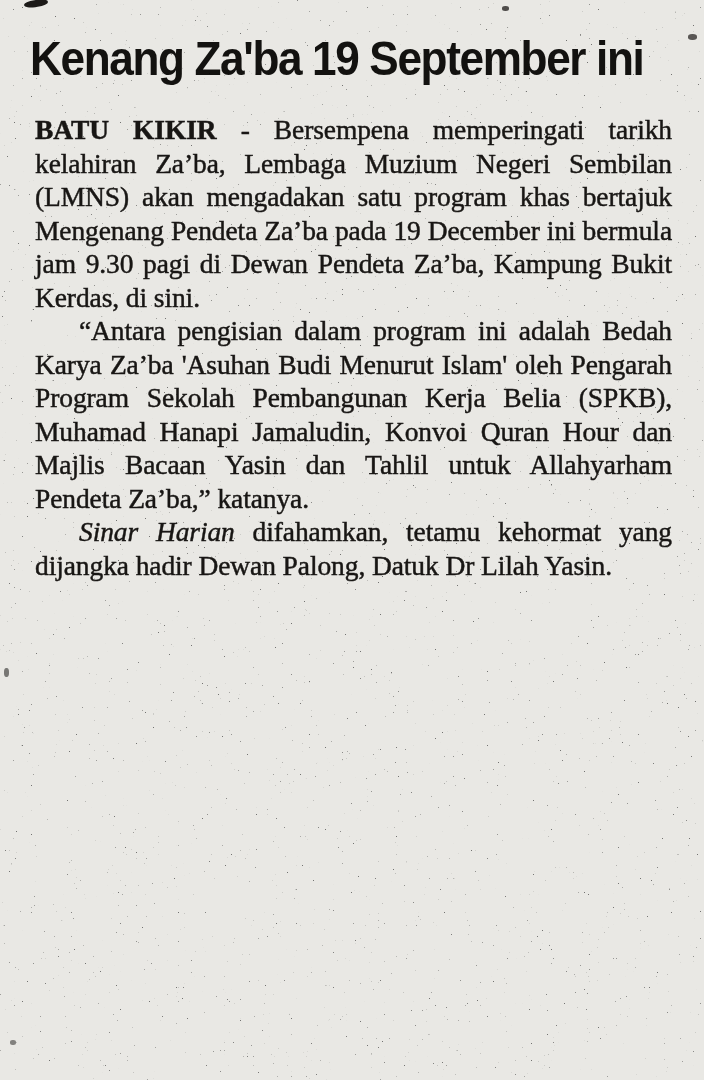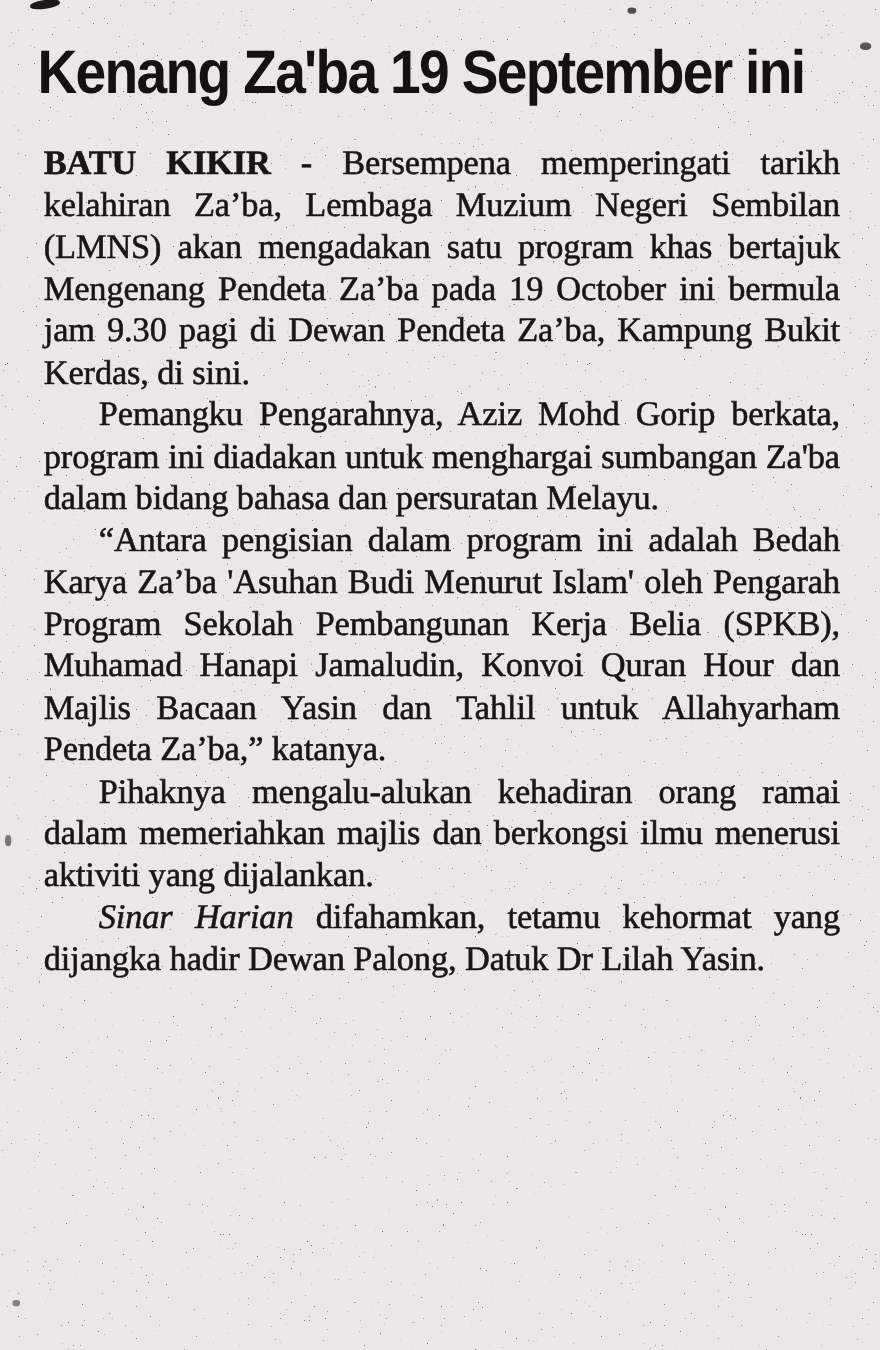--- a/index.html
+++ b/index.html
@@ -55,29 +55,27 @@
   .speck.s5 { left: 10px; top: 1040px; width: 6px; height: 5px; opacity: .5; }
 </style>
 </head>
 <body>
 
 <div class="page">
 
   <h1 class="headline">Kenang Za'ba 19 September ini</h1>
 
   <div class="article-body">
-    <p class="para first"><span class="lead-bold">BATU KIKIR</span><span> - Bersempena memperingati tarikh kelahiran Za’ba, Lembaga Muzium Negeri Sembilan (LMNS) akan mengadakan satu program khas bertajuk Mengenang Pendeta Za’ba pada 19 October ini bermula jam 9.30 pagi di Dewan Pendeta Za’ba, Kampung Bukit Kerdas, di sini.</span></p>
+    <p class="para first"><span class="lead-bold">BATU KIKIR</span><span> - Bersempena memperingati tarikh kelahiran Za’ba, Lembaga Muzium Negeri Sembilan (LMNS) akan mengadakan satu program khas bertajuk Mengenang Pendeta Za’ba pada 19 December ini bermula jam 9.30 pagi di Dewan Pendeta Za’ba, Kampung Bukit Kerdas, di sini.</span></p>
 
-    <p class="para"><span>Pemangku Pengarahnya, Aziz Mohd Gorip berkata, program ini diadakan untuk menghargai sumbangan Za'ba dalam bidang bahasa dan persuratan Melayu.</span></p>
 
 
 
     <p class="para"><span>“Antara pengisian dalam program ini adalah Bedah Karya Za’ba 'Asuhan Budi Menurut Islam' oleh Pengarah Program Sekolah Pembangunan Kerja Belia (SPKB), Muhamad Hanapi Jamaludin, Konvoi Quran Hour dan Majlis Bacaan Yasin dan Tahlil untuk Allahyarham Pendeta Za’ba,” katanya.</span></p>
 
-    <p class="para"><span>Pihaknya mengalu-alukan kehadiran orang ramai dalam memeriahkan majlis dan berkongsi ilmu menerusi aktiviti yang dijalankan.</span></p>
 
     <p class="para"><span class="lead-italic">Sinar Harian</span><span> difahamkan, tetamu kehormat yang dijangka hadir Dewan Palong, Datuk Dr Lilah Yasin.</span></p>
   </div>
 
   <div class="speck s1"></div>
   <div class="speck s2"></div>
   <div class="speck s3"></div>
   <div class="speck s4"></div>
   <div class="speck s5"></div>
 

